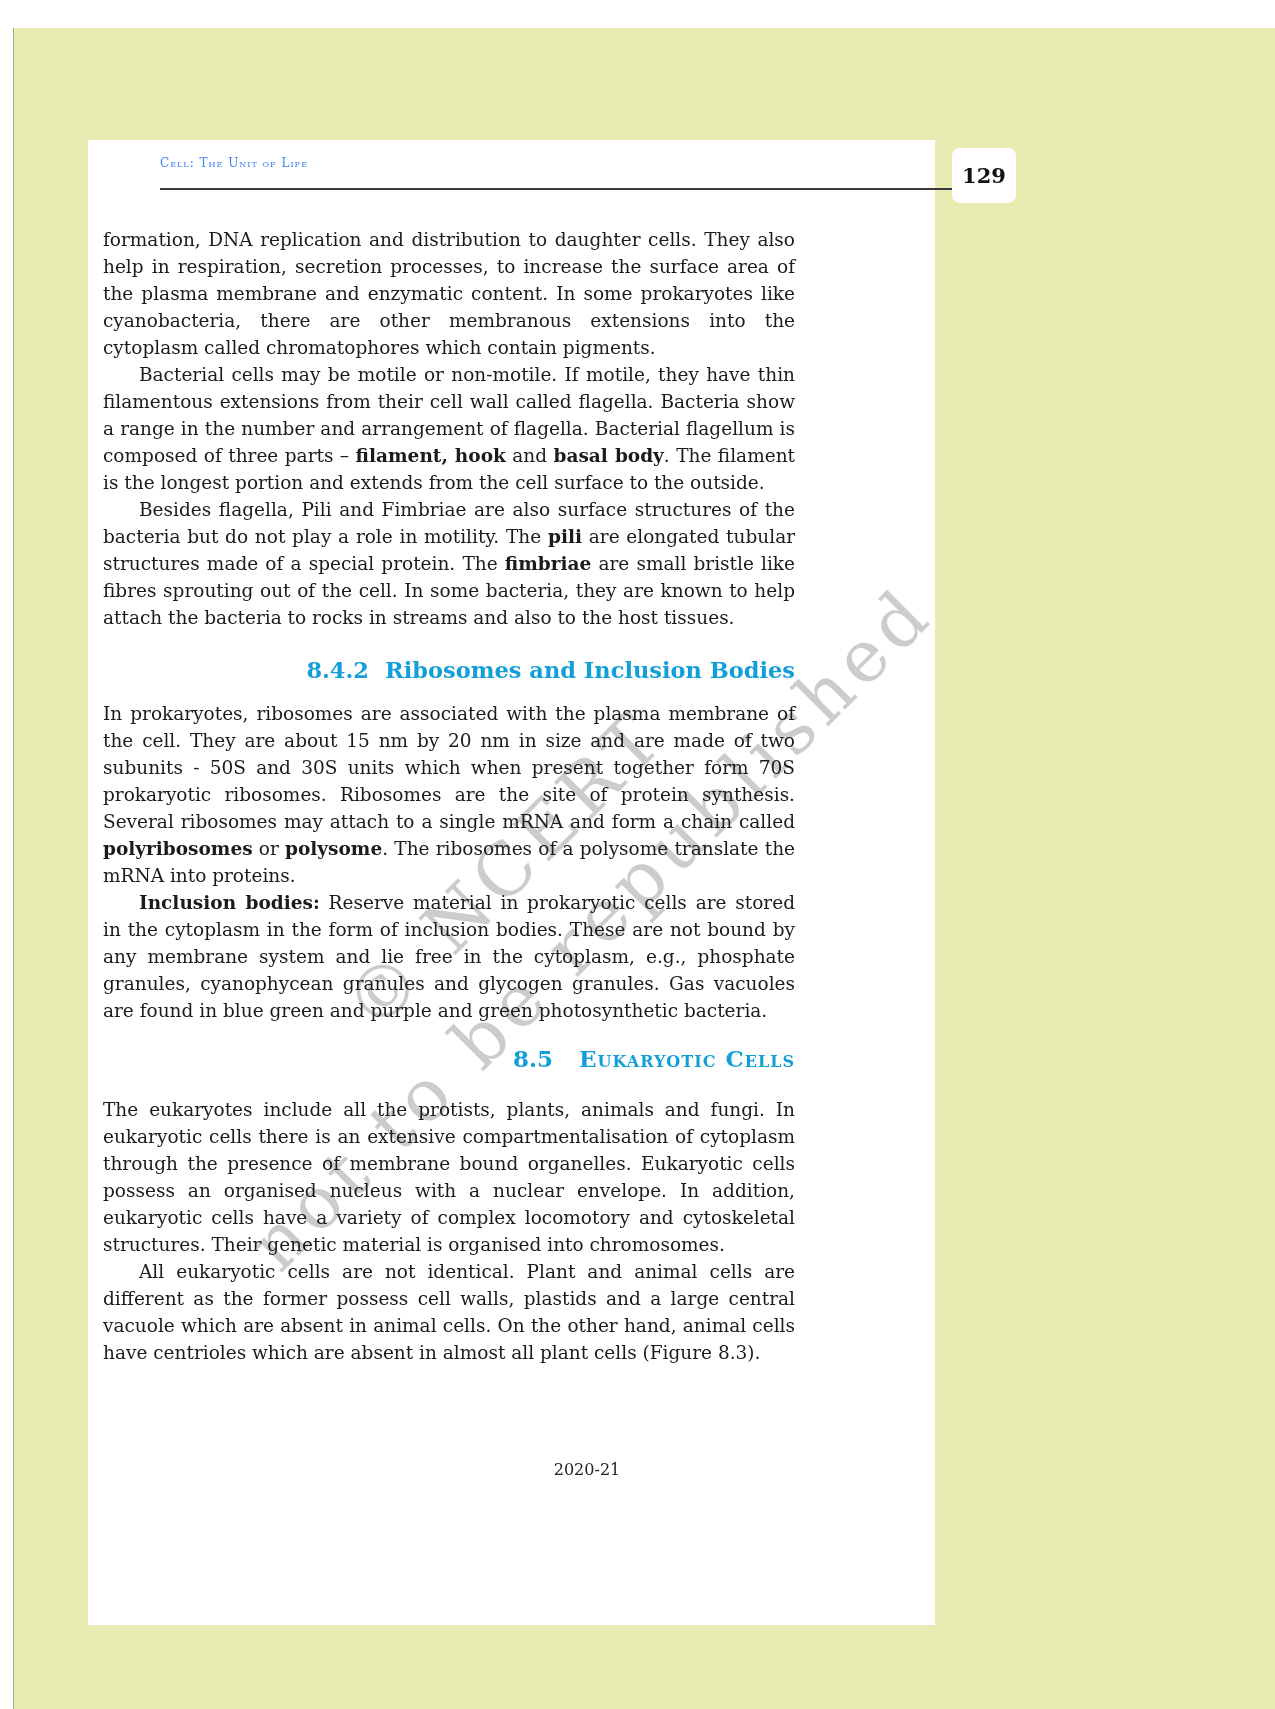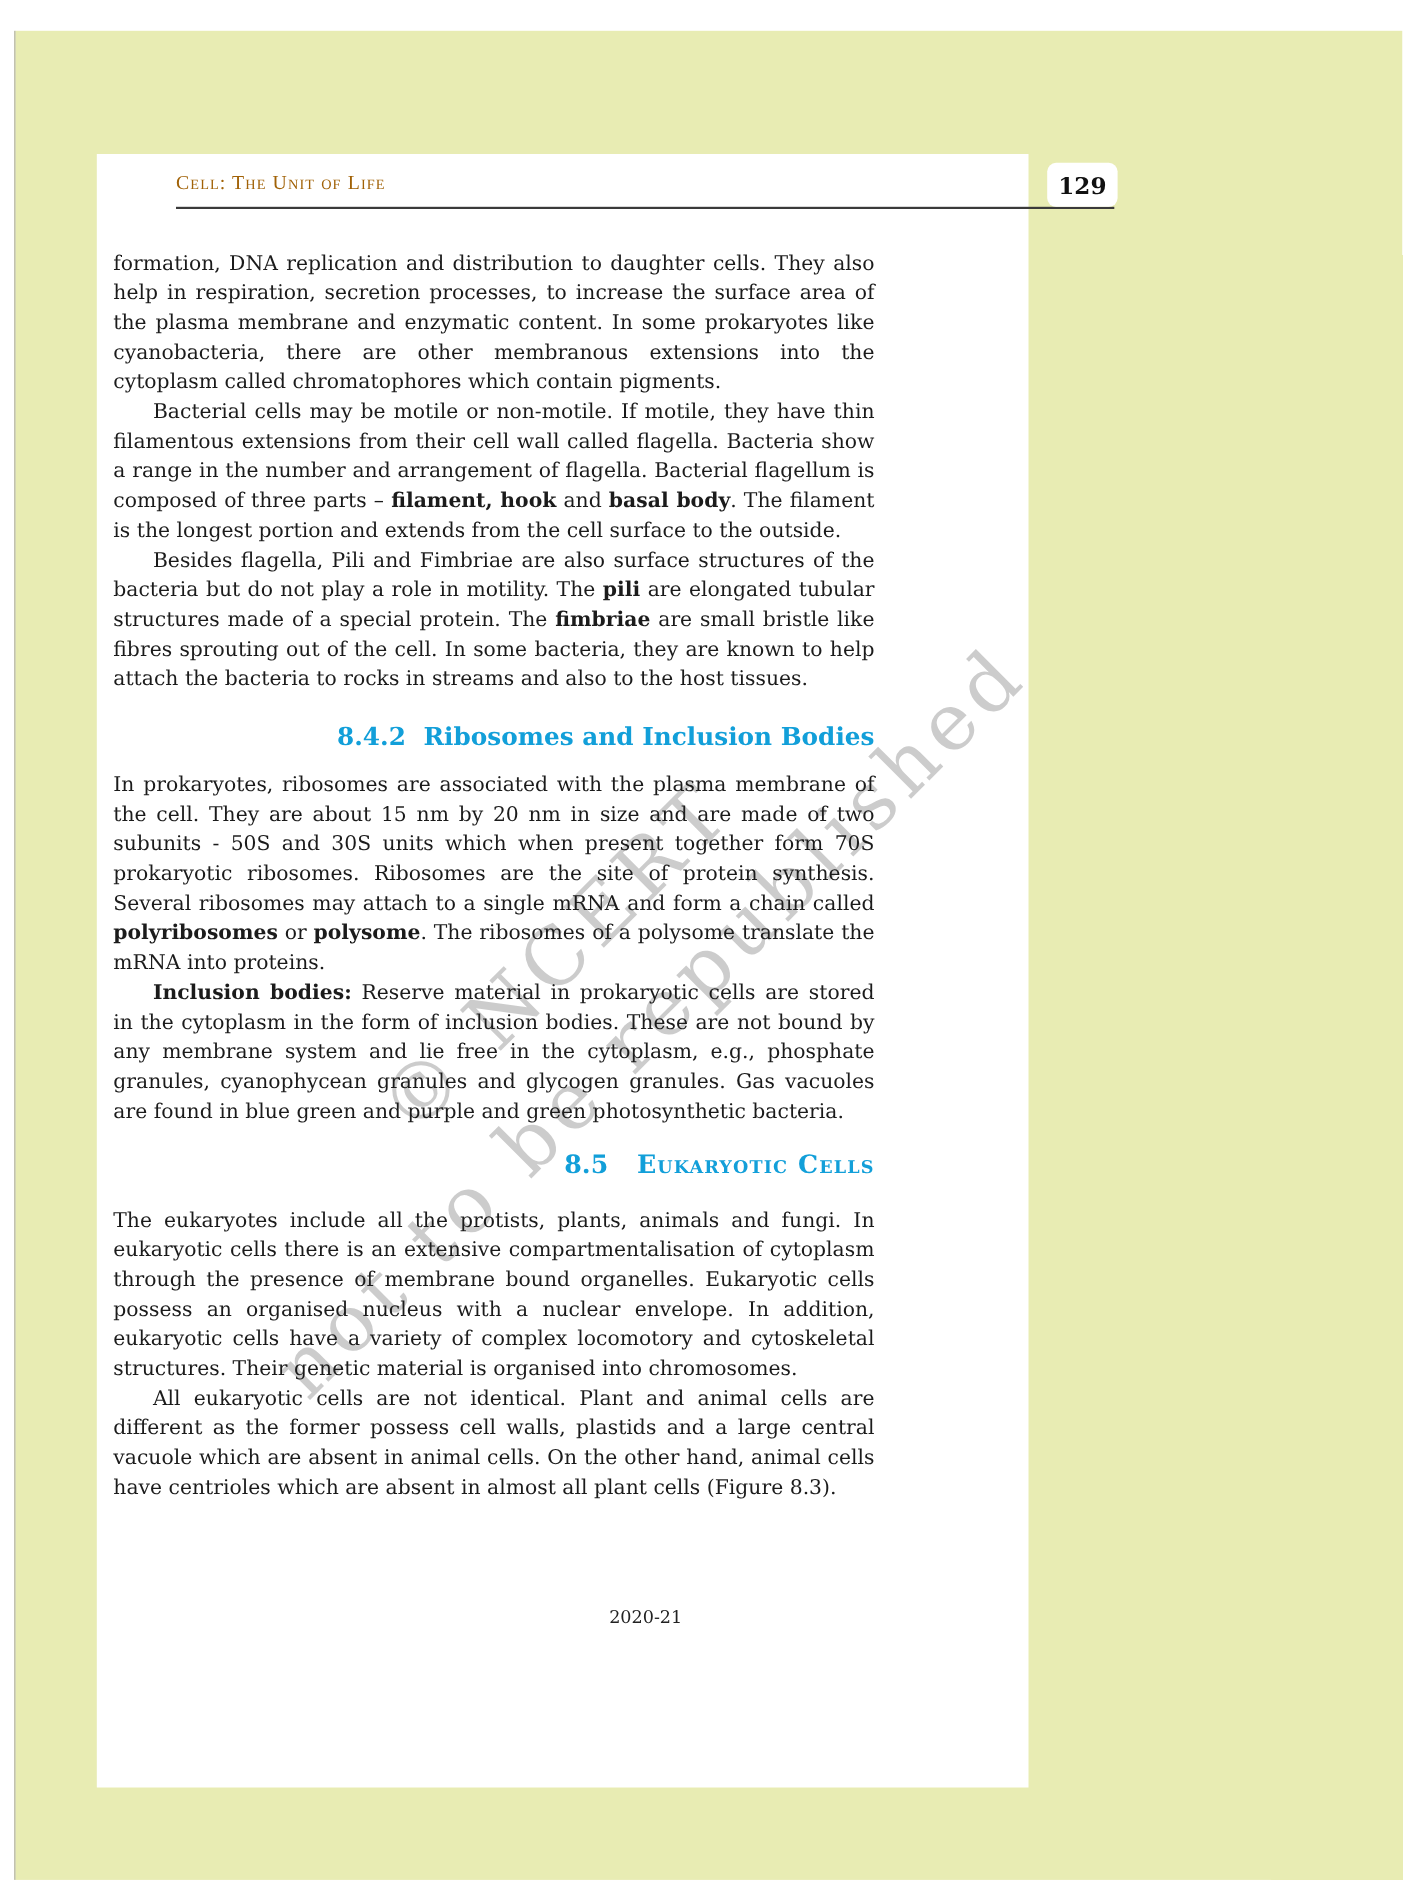--- a/index.html
+++ b/index.html
@@ -54,37 +54,36 @@
     transform: rotate(-45deg);
   }
   .wm1 { left: 358px; top: 975px; }
   .wm2 { left: 262px; top: 1215px; }
 
   
   .running-head {
     position: absolute;
     left: 160px; top: 156px;
     z-index: 3;
-    font-size: 18px;
+    font-size: 12px;
     font-variant: small-caps;
     letter-spacing: 1px;
-    color: #a16207;
-    font-family: Liberation Serif, serif;
+    color: #3b82f6;
   }
   .head-rule {
     position: absolute;
     left: 160px; top: 188px;
     width: 853px; height: 2px;
     background: #3a3a3a;
     z-index: 3;
   }
   .page-pill {
     position: absolute;
     left: 952px; top: 148px;
-    width: 64px; height: 40px;
+    width: 64px; height: 55px;
     background: #ffffff;
     border-radius: 8px;
     display: flex; align-items: center; justify-content: center;
     font-size: 21px; font-weight: bold; color: #111;
     z-index: 3;
   }
 
   
   #body-column {
     position: absolute;

